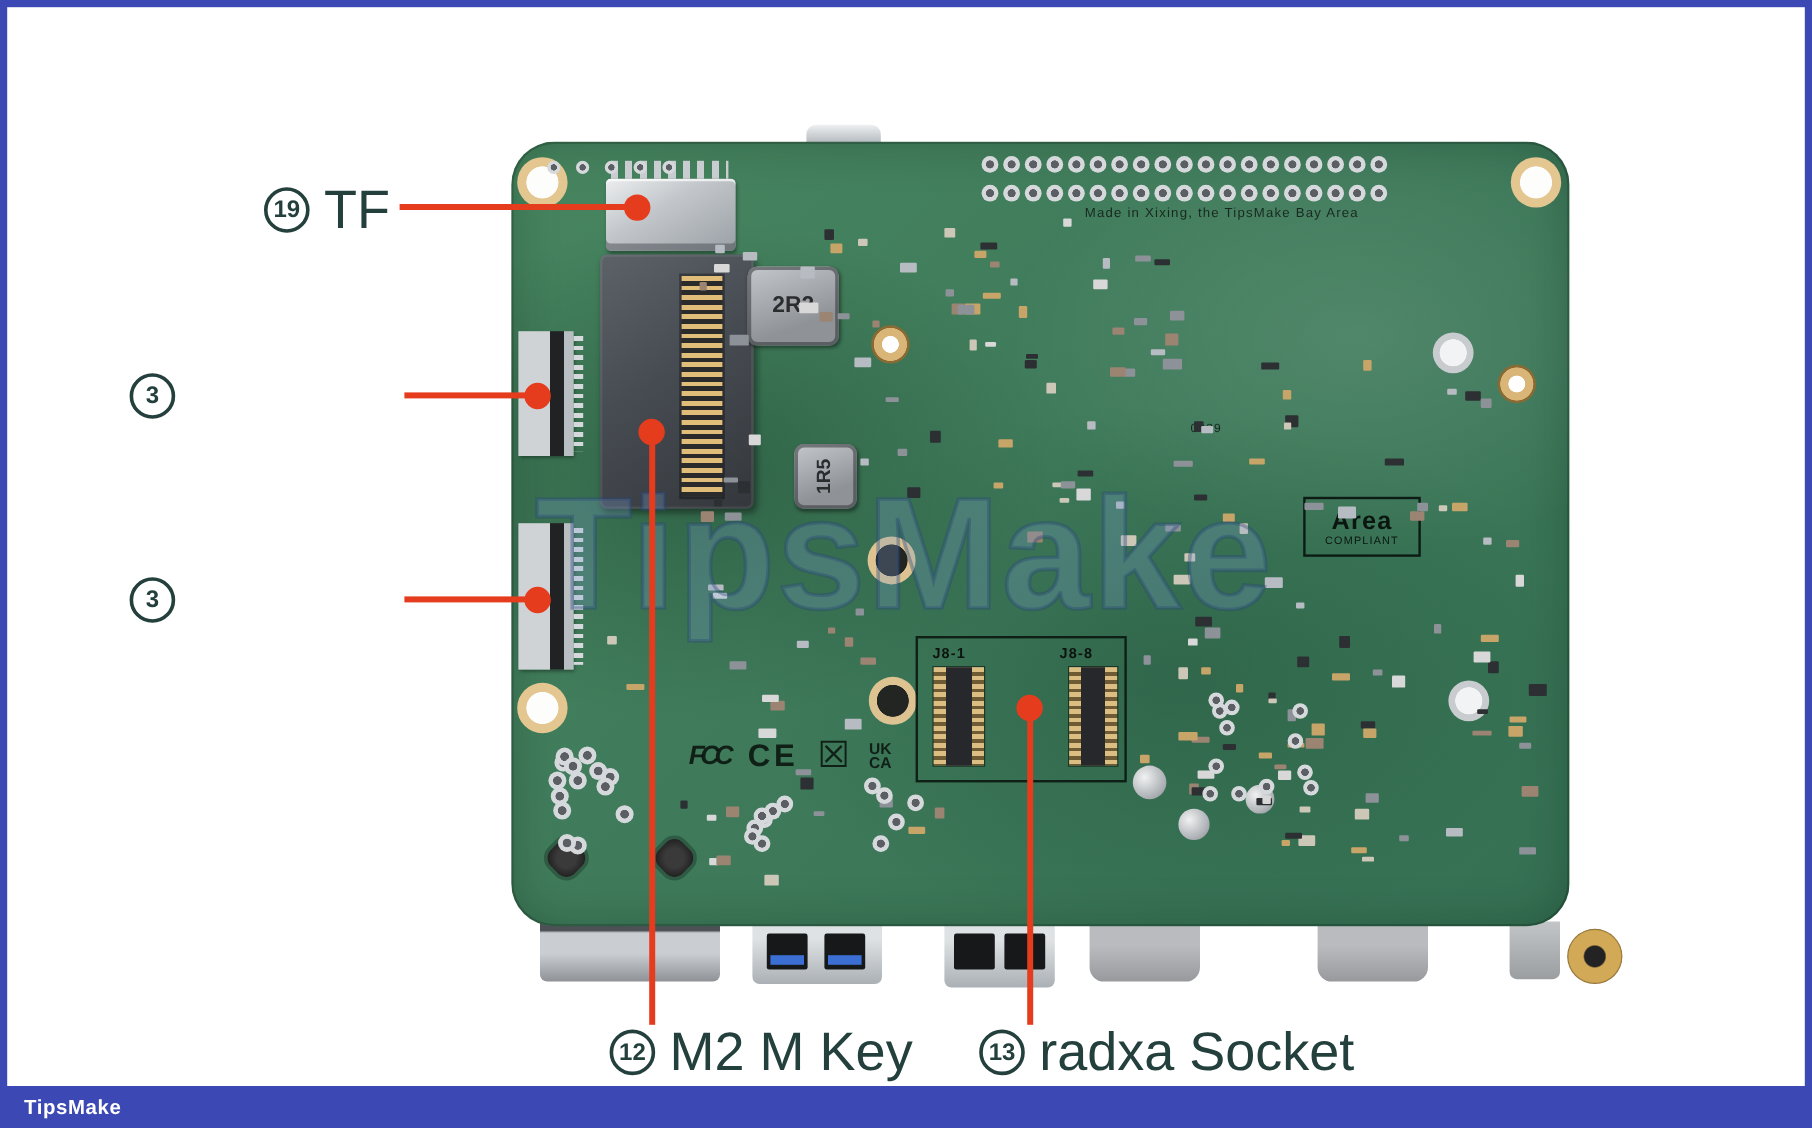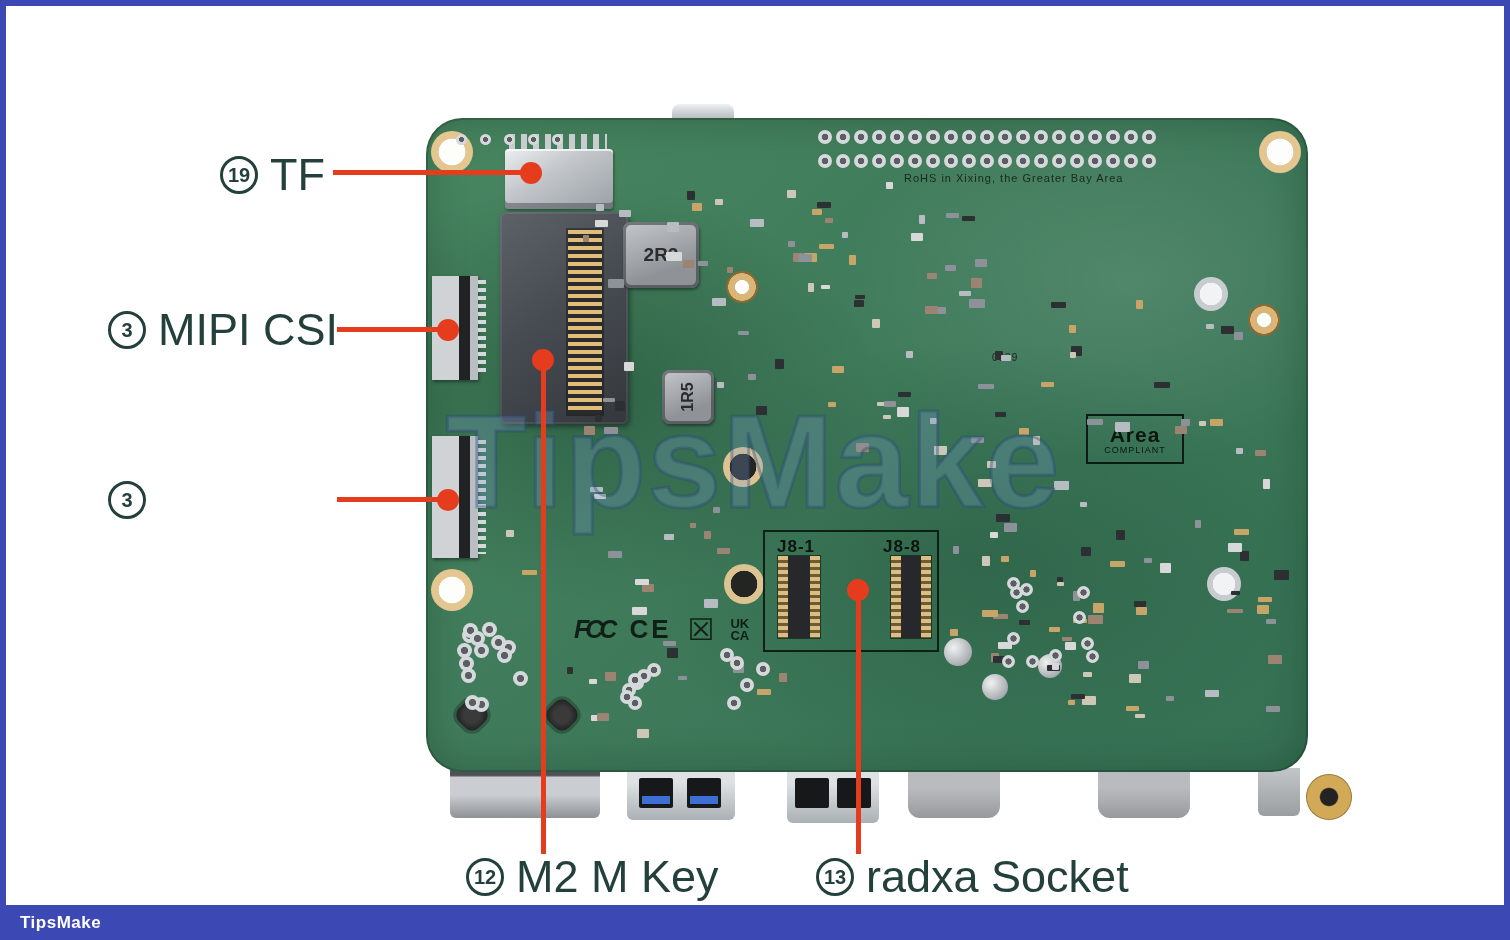--- a/index.html
+++ b/index.html
@@ -49,21 +49,21 @@
 
   .fpc{left:6px;width:46px;background:linear-gradient(90deg,#cfd3d6 0 58%, #202224 58% 82%, #b9bec2 82%);
     box-shadow:1px 2px 3px rgba(0,0,0,.4);}
   .fpc::before{content:"";position:absolute;right:-8px;top:4px;bottom:4px;width:8px;
     background:repeating-linear-gradient(180deg,#d6d9db 0 4px, transparent 4px 8px);}
   .fpc-csi{top:158px;height:104px;}
   .fpc-dsi{top:318px;height:122px;}
 
   .emmc-zone{left:337px;top:412px;width:176px;height:122px;
     border:2px solid rgba(8,18,12,.85);}
-  .emmc-zone span{position:absolute;font-size:17px;font-weight:700;color:#0d140f;letter-spacing:1px;}
+  .emmc-zone span{position:absolute;font-size:12px;font-weight:700;color:#0d140f;letter-spacing:1px;}
   .j8-1-label{left:12px;top:5px;} .j8-2-label{left:118px;top:5px;}
   .bga{top:24px;width:42px;height:82px;
     background:
       linear-gradient(90deg, transparent 0 10px, #26282b 10px calc(100% - 10px), transparent calc(100% - 10px)),
       repeating-linear-gradient(180deg,#dcbe83 0 4px, #6e5a33 4px 7px);
     box-shadow:0 0 0 1px rgba(0,0,0,.5);}
   .bga1{left:13px;} .bga2{left:126px;width:40px;}
 
   .radxa-logo{left:618px;top:178px;font-family:"DejaVu Sans",sans-serif;
     font-size:58px;font-weight:800;letter-spacing:-3px;color:#141414;line-height:1;}
@@ -77,21 +77,21 @@
   .inductor{display:flex;align-items:center;justify-content:center;border-radius:8px;
     background:linear-gradient(160deg,#c4c7cb,#8f9398 70%);
     box-shadow:inset 0 0 0 3px rgba(40,42,45,.5), 1px 2px 3px rgba(0,0,0,.4);
     color:#2a2c2e;font-weight:700;}
   .ind-2r2{left:197px;top:104px;width:76px;height:66px;font-size:19px;}
   .ind-1r5{left:236px;top:252px;width:52px;height:54px;font-size:16px;}
   .ind-1r5 span{position:static;transform:rotate(-90deg);}
 
   .certs{left:148px;top:496px;display:flex;gap:16px;align-items:center;color:rgba(8,16,12,.85);}
   .certs *{position:static;}
-  .cert-fcc{font-size:25px;font-weight:800;letter-spacing:-4px;font-style:italic;}
+  .cert-fcc{font-size:22px;font-weight:800;letter-spacing:-4px;font-style:italic;}
   .cert-ce{font-size:26px;font-weight:700;letter-spacing:3px;}
   .cert-weee{font-size:30px;line-height:1;}
   .cert-ukca{display:flex;flex-direction:column;font-size:13px;font-weight:800;line-height:12px;}
 
   .clover{width:28px;height:28px;border-radius:35%;transform:rotate(45deg);
     background:radial-gradient(circle,#3a3a3a 0 40%, #151515 100%);box-shadow:0 0 0 3px rgba(0,0,0,.25);}
   .blob{border-radius:50%;background:radial-gradient(circle at 35% 35%, #f0f1f2, #a9adb1 70%, #7c8086);}
 
   
   .port{position:absolute;z-index:1;border-radius:0 0 6px 6px;}
@@ -122,21 +122,21 @@
   .ann-circle{display:inline-flex;align-items:center;justify-content:center;flex:0 0 auto;
     width:38px;height:38px;border:3px solid var(--label);border-radius:50%;
     font-size:20px;font-weight:700;color:var(--label);}
   .ann-text{font-size:45px;font-weight:500;color:var(--label);white-space:nowrap;}
   .lead{position:absolute;background:var(--red);z-index:9;}
   .dot{position:absolute;width:22px;height:22px;border-radius:50%;background:var(--red);z-index:9;}
 
   .ann-tf{left:220px;top:152px;}    .lead-tf{left:333px;top:170px;width:188px;height:5px;} .dot-tf{left:520px;top:162px;}
   .ann-csi{left:108px;top:307px;}   .lead-csi{left:337px;top:327px;width:101px;height:5px;} .dot-csi{left:437px;top:319px;}
   .ann-dsi{left:108px;top:477px;}   .lead-dsi{left:337px;top:497px;width:101px;height:5px;} .dot-dsi{left:437px;top:489px;}
-  .ann-m2{left:466px;top:854px;}    .lead-m2{left:541px;top:360px;width:5px;height:494px;}  .dot-m2{left:532px;top:349px;}
+  .ann-m2{left:508px;top:854px;}    .lead-m2{left:541px;top:360px;width:5px;height:494px;}  .dot-m2{left:532px;top:349px;}
   .ann-emmc{left:816px;top:854px;}  .lead-emmc{left:856px;top:590px;width:5px;height:264px;}.dot-emmc{left:847px;top:579px;}
 
   
   .footer{position:absolute;left:0;right:0;bottom:0;height:35px;background:var(--blue);
     display:flex;align-items:center;z-index:50;}
   .footer span{color:#fff;font-weight:700;font-size:17px;margin-left:20px;letter-spacing:.5px;}
 
   .smd{position:absolute;border-radius:1px;}
   .pad-dot{position:absolute;border-radius:50%;
     background:radial-gradient(circle,#5b5f63 0 32%, #d6d9db 36% 72%, #9aa0a6 76%);}
@@ -181,21 +181,21 @@
   <div class="fpc fpc-csi"></div>
   <div class="fpc fpc-dsi"></div>
 
   <div class="inductor ind-2r2">
     <span>2R2</span>
   </div>
   <div class="inductor ind-1r5">
     <span>1R5</span>
   </div>
 
-  <div class="made-in">RoHS in Xixing, the Greater Bay Area</div>
+  <div class="made-in">Made in Xixing, the TipsMake Bay Area</div>
   <div class="batch-code">0039</div>
 
   <div class="rohs">
     <b>Area</b>
     <i>COMPLIANT</i>
   </div>
 
   <div class="emmc-zone">
     <span class="j8-1-label">J8-1</span>
     <span class="j8-2-label">J8-8</span>
@@ -489,21 +489,20 @@
 <div class="dot dot-m2"></div>
 <div class="lead lead-emmc"></div>
 <div class="dot dot-emmc"></div>
 
 <div class="ann ann-tf">
   <span class="ann-circle">19</span>
   <span class="ann-text">TF</span>
 </div>
 <div class="ann ann-csi">
   <span class="ann-circle">3</span>
-  <span class="ann-text">MIPI CSI</span>
 </div>
 <div class="ann ann-dsi">
   <span class="ann-circle">3</span>
 </div>
 <div class="ann ann-m2">
   <span class="ann-circle">12</span>
   <span class="ann-text">M2 M Key</span>
 </div>
 <div class="ann ann-emmc">
   <span class="ann-circle">13</span>

